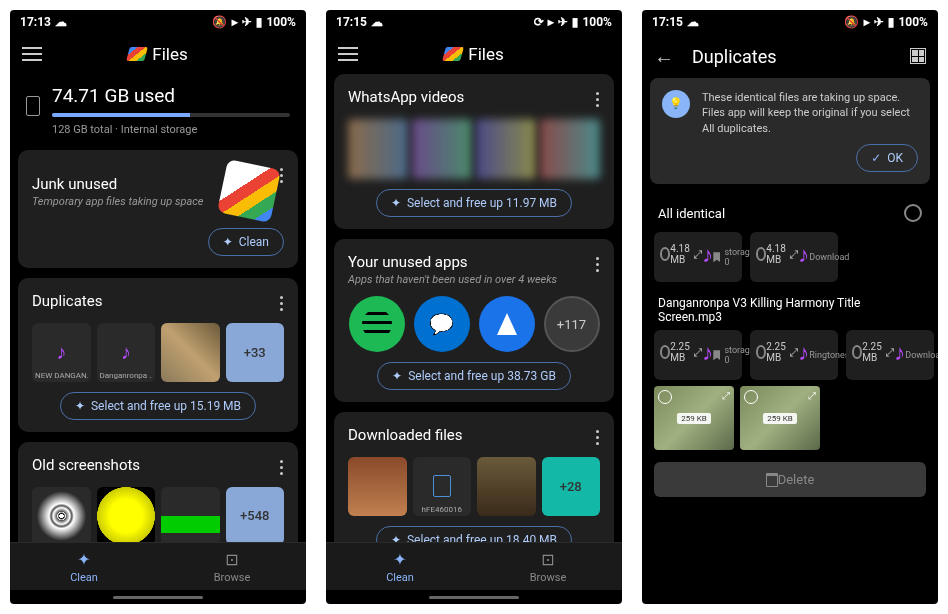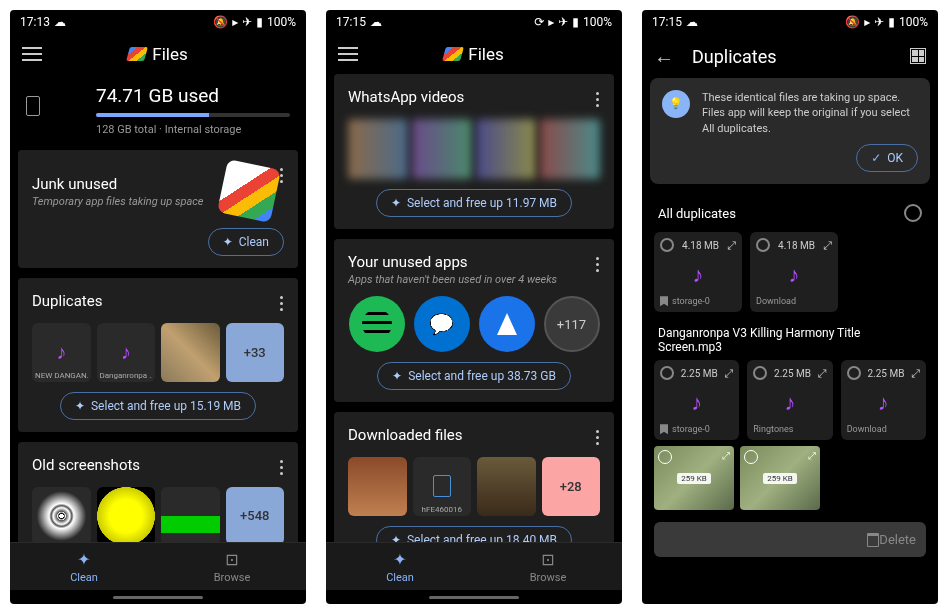--- a/index.html
+++ b/index.html
@@ -1,34 +1,34 @@
 <!DOCTYPE html>
 <html><head>
 <meta charset="utf-8">
 <style>
 * { margin:0; padding:0; box-sizing:border-box; font-family:Roboto,Arial,sans-serif; }
 body { background:#fff; display:flex; gap:20px; padding:10px; justify-content:center; }
 .phone { width:296px; height:594px; background:#000; border-radius:4px; overflow:hidden; display:flex; flex-direction:column; position:relative; }
-.statusbar { height:24px; display:flex; justify-content:space-between; align-items:center; padding:0 10px; color:#fff; font-size:12px; }
+.statusbar { height:24px; display:flex; justify-content:space-between; align-items:center; padding:0 10px; color:#fff; font-size:12px;font-weight:bold; }
 .status-left,.status-right { display:flex; align-items:center; gap:4px; }
 .topbar { height:40px; display:flex; align-items:center; padding:0 12px; gap:16px; color:#fff; }
 .hamburger { width:20px; height:14px; display:flex; flex-direction:column; justify-content:space-between; cursor:pointer; }
 .hamburger span { height:2px; background:#ccc; }
 .app-title { flex:1; text-align:center; font-size:17px; display:flex; align-items:center; justify-content:center; gap:6px; }
 .logo-dot { width:18px; height:14px; background:linear-gradient(135deg,#4285f4 25%,#ea4335 25% 50%,#fbbc05 50% 75%,#34a853 75%); border-radius:2px; transform:skewX(-15deg); }
 .content { flex:1; overflow-y:auto; padding:0 8px 8px; }
 .content::-webkit-scrollbar{width:0}
 .storage { color:#fff; padding:10px 8px 14px; display:flex; gap:12px; align-items:flex-start; }
 .storage-icon { width:14px; height:20px; border:1.5px solid #999; border-radius:2px; margin-top:12px; }
-.storage-info { flex:1;margin-left:44px; }
+.storage-info { flex:1; }
 .storage-used { font-size:19px; margin-bottom:6px; }
 .progress { height:4px; background:#333; border-radius:2px; overflow:hidden; margin-bottom:6px; }
 .progress-fill { height:100%; background:#7aa7ff; width:58%; }
 .storage-total { font-size:11px; color:#999; }
-.card { background:#1f1f1f; border-radius:4px; padding:14px 14px 12px; margin-bottom:10px; color:#fff; }
+.card { background:#1f1f1f; border-radius:10px; padding:14px 14px 12px; margin-bottom:10px; color:#fff; }
 .card-head { display:flex; justify-content:space-between; align-items:flex-start; margin-bottom:8px; }
 .card-title { font-size:15px; }
 .card-sub { font-size:11px; color:#999; margin-top:2px;font-style:italic; }
 .more-dots { width:4px; display:flex; flex-direction:column; gap:3px; cursor:pointer; padding:4px; }
 .more-dots span{ width:3px;height:3px;background:#ccc;border-radius:50%; }
 .btn-outline { border:1px solid #4a6fa5; color:#aecbfa; background:transparent; border-radius:18px; padding:6px 14px; font-size:12px; display:inline-flex; align-items:center; gap:6px; cursor:pointer; }
 .btn-row { display:flex; justify-content:flex-end; margin-top:10px; }
 .btn-row.center { justify-content:center; }
 .sparkle { color:#aecbfa; font-size:12px; }
 .junk-row { display:flex; justify-content:space-between; align-items:center; }
@@ -57,53 +57,53 @@
 .bt1{background:linear-gradient(90deg,#8a6a4a,#4a6a8a);}
 .bt2{background:linear-gradient(90deg,#6a4a8a,#4a8a6a);}
 .bt3{background:linear-gradient(90deg,#4a4a8a,#8a8a4a);}
 .bt4{background:linear-gradient(90deg,#8a4a4a,#4a8a8a);}
 .dl-row { display:flex; gap:6px; margin-top:8px; }
 .dl-thumb { flex:1; aspect-ratio:1; border-radius:6px; background:#2a2a2a; display:flex; flex-direction:column; align-items:center; justify-content:center; font-size:8px; color:#888; position:relative; overflow:hidden;}
 .dl-thumb.pw{background:linear-gradient(180deg,#8a4a2a,#c08050);}
 .dl-thumb.file{background:#2a2a2a;}
 .dl-thumb.file::before{content:'';width:16px;height:20px;border:1.5px solid #4a90d9;border-radius:2px;}
 .dl-thumb.judge{background:linear-gradient(180deg,#6a5a3a,#3a2a1a);}
-.dl-thumb.more{background:#fca5a5;color:#333;font-size:13px;font-weight:500;}
+.dl-thumb.more{background:#14b8a6;color:#333;font-size:13px;font-weight:500;}
 .bottomnav { height:48px; background:#1a1a1a; display:flex; border-top:1px solid #2a2a2a; }
 .nav-item { flex:1; display:flex; flex-direction:column; align-items:center; justify-content:center; gap:2px; font-size:11px; color:#888; cursor:pointer;}
 .nav-item.active { color:#8ab4f8; }
 .nav-icon { font-size:16px; }
 .navhandle { height:14px; display:flex; justify-content:center; align-items:center; }
 .navhandle span { width:90px; height:3px; background:#666; border-radius:2px; }
 
 .topbar3 { height:44px; display:flex; align-items:center; padding:0 12px; gap:18px; color:#fff; }
 .back-arrow { font-size:20px; cursor:pointer; color:#ccc;}
 .grid-icon { width:16px;height:16px;border:1.5px solid #ccc;display:grid;grid-template-columns:1fr 1fr;grid-template-rows:1fr 1fr;gap:1px;padding:1px;cursor:pointer;}
 .grid-icon span{background:#ccc;}
 .banner { background:#2a2a2a; margin:0 8px 10px; border-radius:8px; padding:12px; display:flex; gap:12px; color:#ccc; font-size:11px; line-height:1.4; position:relative;}
 .bulb { width:28px;height:28px;border-radius:50%;background:#8ab4f8;display:flex;align-items:center;justify-content:center;color:#1a1a1a;flex-shrink:0;}
 .banner-ok { align-self:flex-end; margin-top:8px;}
 .banner-body{flex:1;display:flex;flex-direction:column;}
 .select-all-row { display:flex; justify-content:space-between; align-items:center; padding:10px 16px; color:#fff; font-size:13px; }
 .radio { width:18px;height:18px;border:2px solid #888;border-radius:50%;cursor:pointer;}
 .group-title { padding:8px 16px 6px; color:#fff; font-size:12px; }
 .dup-row { display:flex; gap:8px; padding:0 12px 6px; }
-.dup-card { flex:1; max-width:88px; background:#1f1f1f; border-radius:6px; padding:6px; display:flex; flex-direction:column; color:#999; font-size:10px;}
+.dup-card { flex:1; max-width:88px; background:#1f1f1f; border-radius:6px; padding:6px; display:flex; flex-direction:row; color:#999; font-size:10px;}
 .dup-top { display:flex; justify-content:space-between; align-items:center; margin-bottom:6px;}
 .dup-size { font-size:10px; color:#ccc;}
 .expand { font-size:11px;color:#ccc;}
 .dup-icon { text-align:center; font-size:22px; color:#b84dff; margin:4px 0 8px;}
 .dup-loc { display:flex; align-items:center; gap:4px; font-size:9px;}
 .bookmark{width:8px;height:10px;background:#888;clip-path:polygon(0 0,100% 0,100% 100%,50% 75%,0 100%);}
 .img-dup-row { display:flex; gap:6px; padding:0 12px 8px;}
 .img-dup { width:80px; height:64px; background:linear-gradient(135deg,#7a8a5a,#a0b080,#5a6a4a); border-radius:4px; position:relative; display:flex; align-items:center; justify-content:center;}
 .img-dup .tag{background:rgba(255,255,255,0.9);color:#333;font-size:8px;padding:1px 4px;border-radius:2px;}
 .img-dup .radio-s{position:absolute;top:4px;left:4px;width:14px;height:14px;border:1.5px solid #fff;border-radius:50%;}
 .img-dup .exp-s{position:absolute;top:4px;right:4px;color:#fff;font-size:10px;}
-.delete-bar { margin:4px 12px 8px; background:#3a3a3a; color:#888; text-align:center; padding:10px; border-radius:6px; font-size:13px; cursor:pointer; display:flex;align-items:center;justify-content:flex-end;}
+.delete-bar { margin:4px 12px 8px; background:#3a3a3a; color:#888; text-align:center; padding:10px; border-radius:6px; font-size:13px; cursor:pointer; display:flex;align-items:center;justify-content:center;}
 .trash{width:12px;height:14px;border:1.5px solid #888;border-top:3px solid #888;border-radius:1px;}
 .title3{flex:1;font-size:18px;}
 </style>
 </head>
 <body>
 
 <div class="phone">
   <div class="statusbar">
     <div class="status-left">
         <span>17:13</span>
@@ -364,21 +364,21 @@
     <div class="bulb">💡</div>
     <div class="banner-body">
       <div>These identical files are taking up space. Files app will keep the original if you select All duplicates.</div>
       <div class="banner-ok"><button class="btn-outline">
             <span style="color:#8ab4f8">✓</span>
             <span>OK</span>
           </button></div>
     </div>
   </div>
   <div class="select-all-row">
-    <span>All duplicates</span>
+    <span>All identical</span>
     <span class="radio"></span>
   </div>
   <div class="dup-row">
     <div class="dup-card">
       <div class="dup-top">
           <span class="radio" style="width:14px;height:14px"></span>
           <span class="dup-size">4.18 MB</span>
           <span class="expand">⤢</span>
         </div>
       <div class="dup-icon">♪</div>

